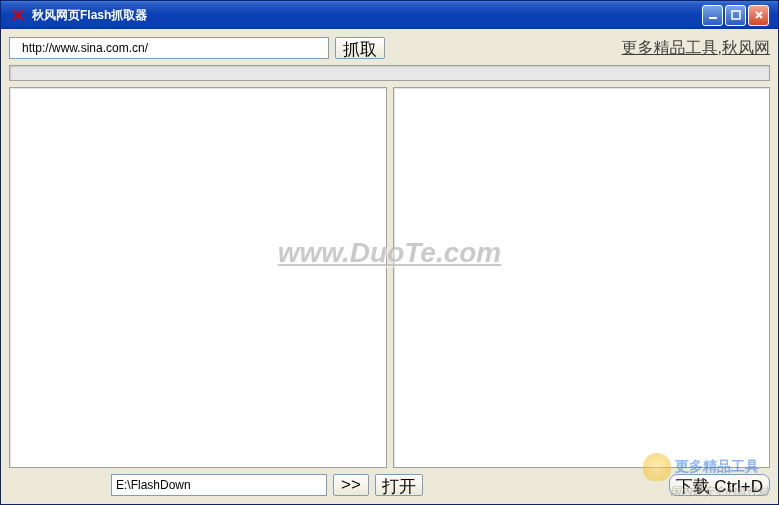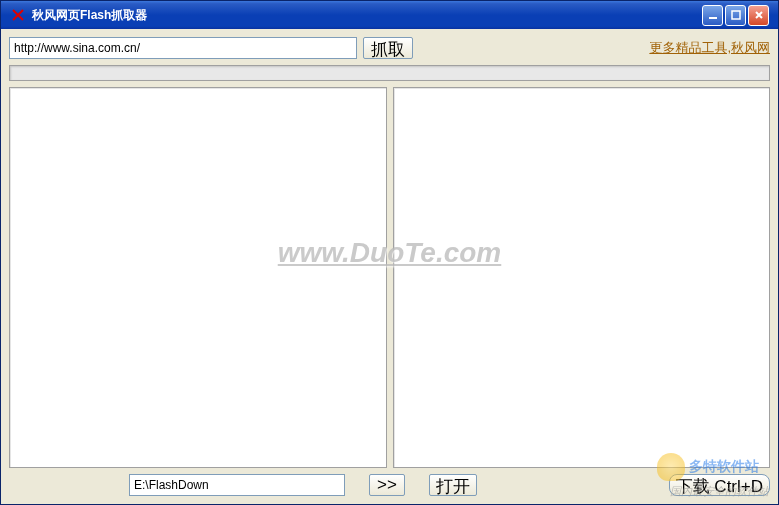--- a/index.html
+++ b/index.html
@@ -71,43 +71,43 @@
       display: flex;
       flex-direction: column;
       gap: 6px;
     }
     .row {
       display: flex;
       align-items: center;
       gap: 6px;
     }
     .url-input {
-      width: 348px;
+      width: 320px;
       height: 22px;
       border: 1px solid #7f9db9;
       background: white;
-      padding: 2px 4px;
+      padding: 2px 12px;
       font-size: 12px;
     }
     .btn {
       height: 22px;
       min-width: 50px;
       padding: 0 6px;
       border: 1px solid #7f9db9;
       background: linear-gradient(to bottom, #ffffff, #ece9d8);
       font-size: 17px;
       cursor: pointer;
       border-radius: 2px;
     }
     .link {
-      color: #a16207;
+      color: #404040;
       text-decoration: underline;
       margin-left: auto;
       cursor: pointer;
-      font-size: 13px;
+      font-size: 16px;
     }
     .progress {
       height: 16px;
       border: 1px solid #a0a0a0;
       background: #e8e8e8;
       box-shadow: inset 1px 1px 2px rgba(0,0,0,0.15);
     }
     .panels {
       flex: 1;
       display: flex;
@@ -116,21 +116,21 @@
     }
     .panel {
       flex: 1;
       border: 1px solid #a0a0a0;
       background: white;
       box-shadow: inset 1px 1px 0 rgba(0,0,0,0.1);
     }
     .bottom-row {
       display: flex;
       align-items: center;
-      gap: 24px;
+      gap: 6px;
     }
     .spacer-left {
       width: 96px;
     }
     .path-input {
       width: 216px;
       height: 22px;
       border: 1px solid #7f9db9;
       background: white;
       padding: 2px 4px;
@@ -239,15 +239,15 @@
       <button class="btn btn-small">&gt;&gt;</button>
       <button class="btn btn-small">打开</button>
       <button class="btn download-btn">下载 Ctrl+D</button>
     </div>
   </div>
 </div>
 
 <div class="watermark">www.DuoTe.com</div>
 <div class="logo-watermark">
   <div class="logo-icon"></div>
-  <div class="logo-text">多特软件站</div>
+  <div class="logo-text">更多精品工具</div>
 </div>
 <div class="footer-watermark">国内最安全的软件站</div>
 
 </body></html>

